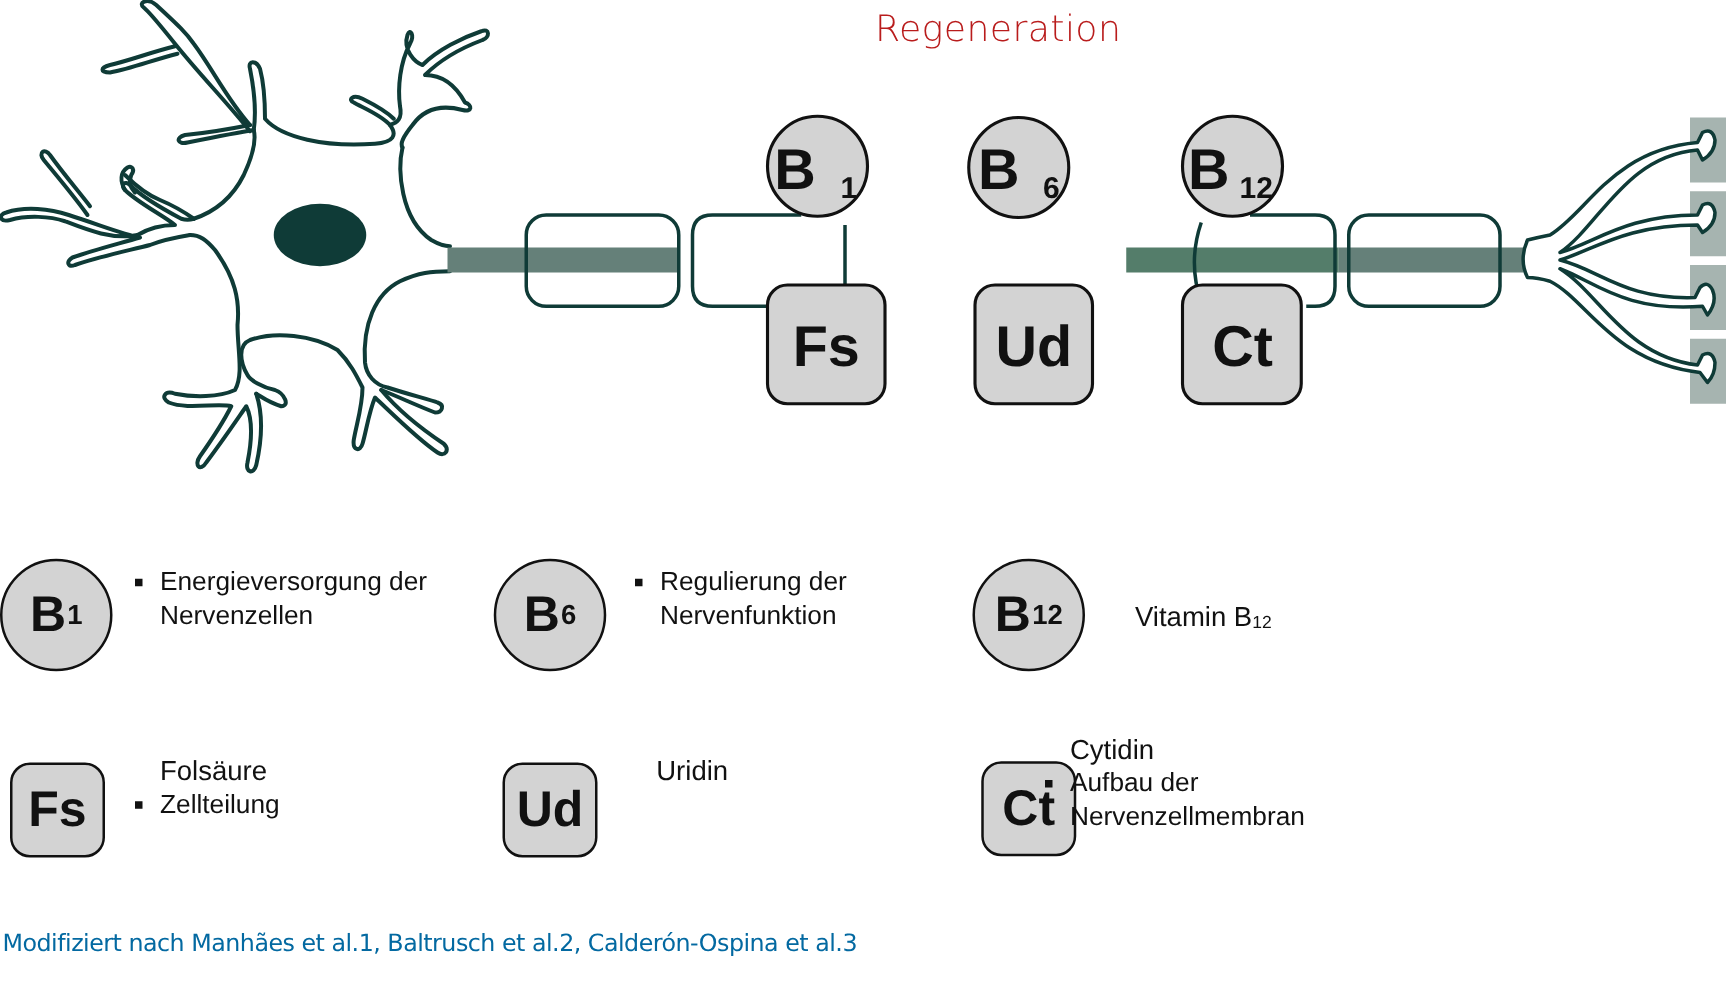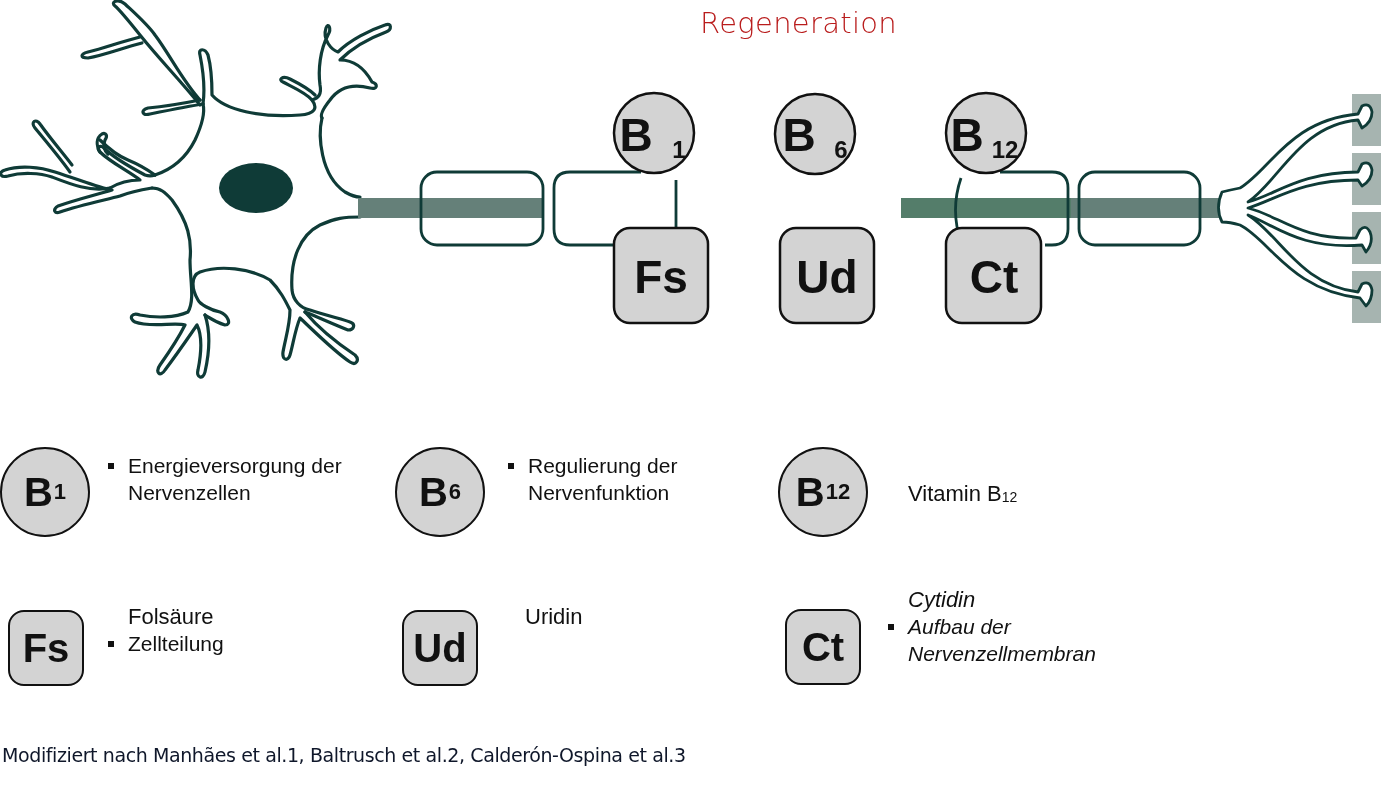--- a/index.html
+++ b/index.html
@@ -13,21 +13,21 @@
                   display:flex; align-items:center; justify-content:center;
                   font-weight:bold; font-size:40px; color:#111; }
   .legend-badge.circle { width:90px; height:90px; border-radius:50%; }
   .legend-badge.rounded { border-radius:16px; }
   .legend-badge sub { font-size:22px; vertical-align:-8px; margin-left:1px; }
   .legend-text { position:absolute; font-size:21px; line-height:27px; color:#111; }
   .legend-title { display:block; font-size:22px; margin-bottom:0; }
   .legend-title sub { font-size:14px; vertical-align:-1px; }
   .bullet { display:block; padding-left:20px; position:relative; }
   .bullet::before { content:""; position:absolute; left:0; top:11px; width:6px; height:6px; background:#111; }
-  .footer { position:absolute; left:2px; top:744px; font-size:19px; color:#0f172a;
+  .footer { position:absolute; left:2px; top:744px; font-size:19px; color:#0369a1;
             font-family:"DejaVu Sans", sans-serif; font-weight:normal; letter-spacing:-0.4px; }
   svg text { font-family:"Liberation Sans", sans-serif; font-weight:bold; }
 </style>
 </head>
 <body>
 
 <div class="title">Regeneration</div>
 
 <svg id="diagram" viewBox="0 0 1381 400" xmlns="http://www.w3.org/2000/svg">
 
@@ -142,19 +142,19 @@
   <div class="legend-badge rounded" style="left:402px;top:610px;">
     <span>Ud</span>
   </div>
   <div class="legend-text" style="left:505px;top:603px;">
     <span class="legend-title" style="padding-left:20px">Uridin</span>
   </div>
 
   <div class="legend-badge rounded" style="left:785px;top:609px;">
     <span>Ct</span>
   </div>
-  <div class="legend-text" style="left:888px;top:586px;font-style:italic;">
+  <div class="legend-text" style="left:836px;top:586px;">
     <span class="legend-title" style="padding-left:20px">Cytidin</span>
     <span class="bullet" style="width:230px">Aufbau der Nervenzellmembran</span>
   </div>
 </div>
 
 <div class="footer">Modifiziert nach Manhães et al.1, Baltrusch et al.2, Calderón-Ospina et al.3</div>
 
 </body></html>

